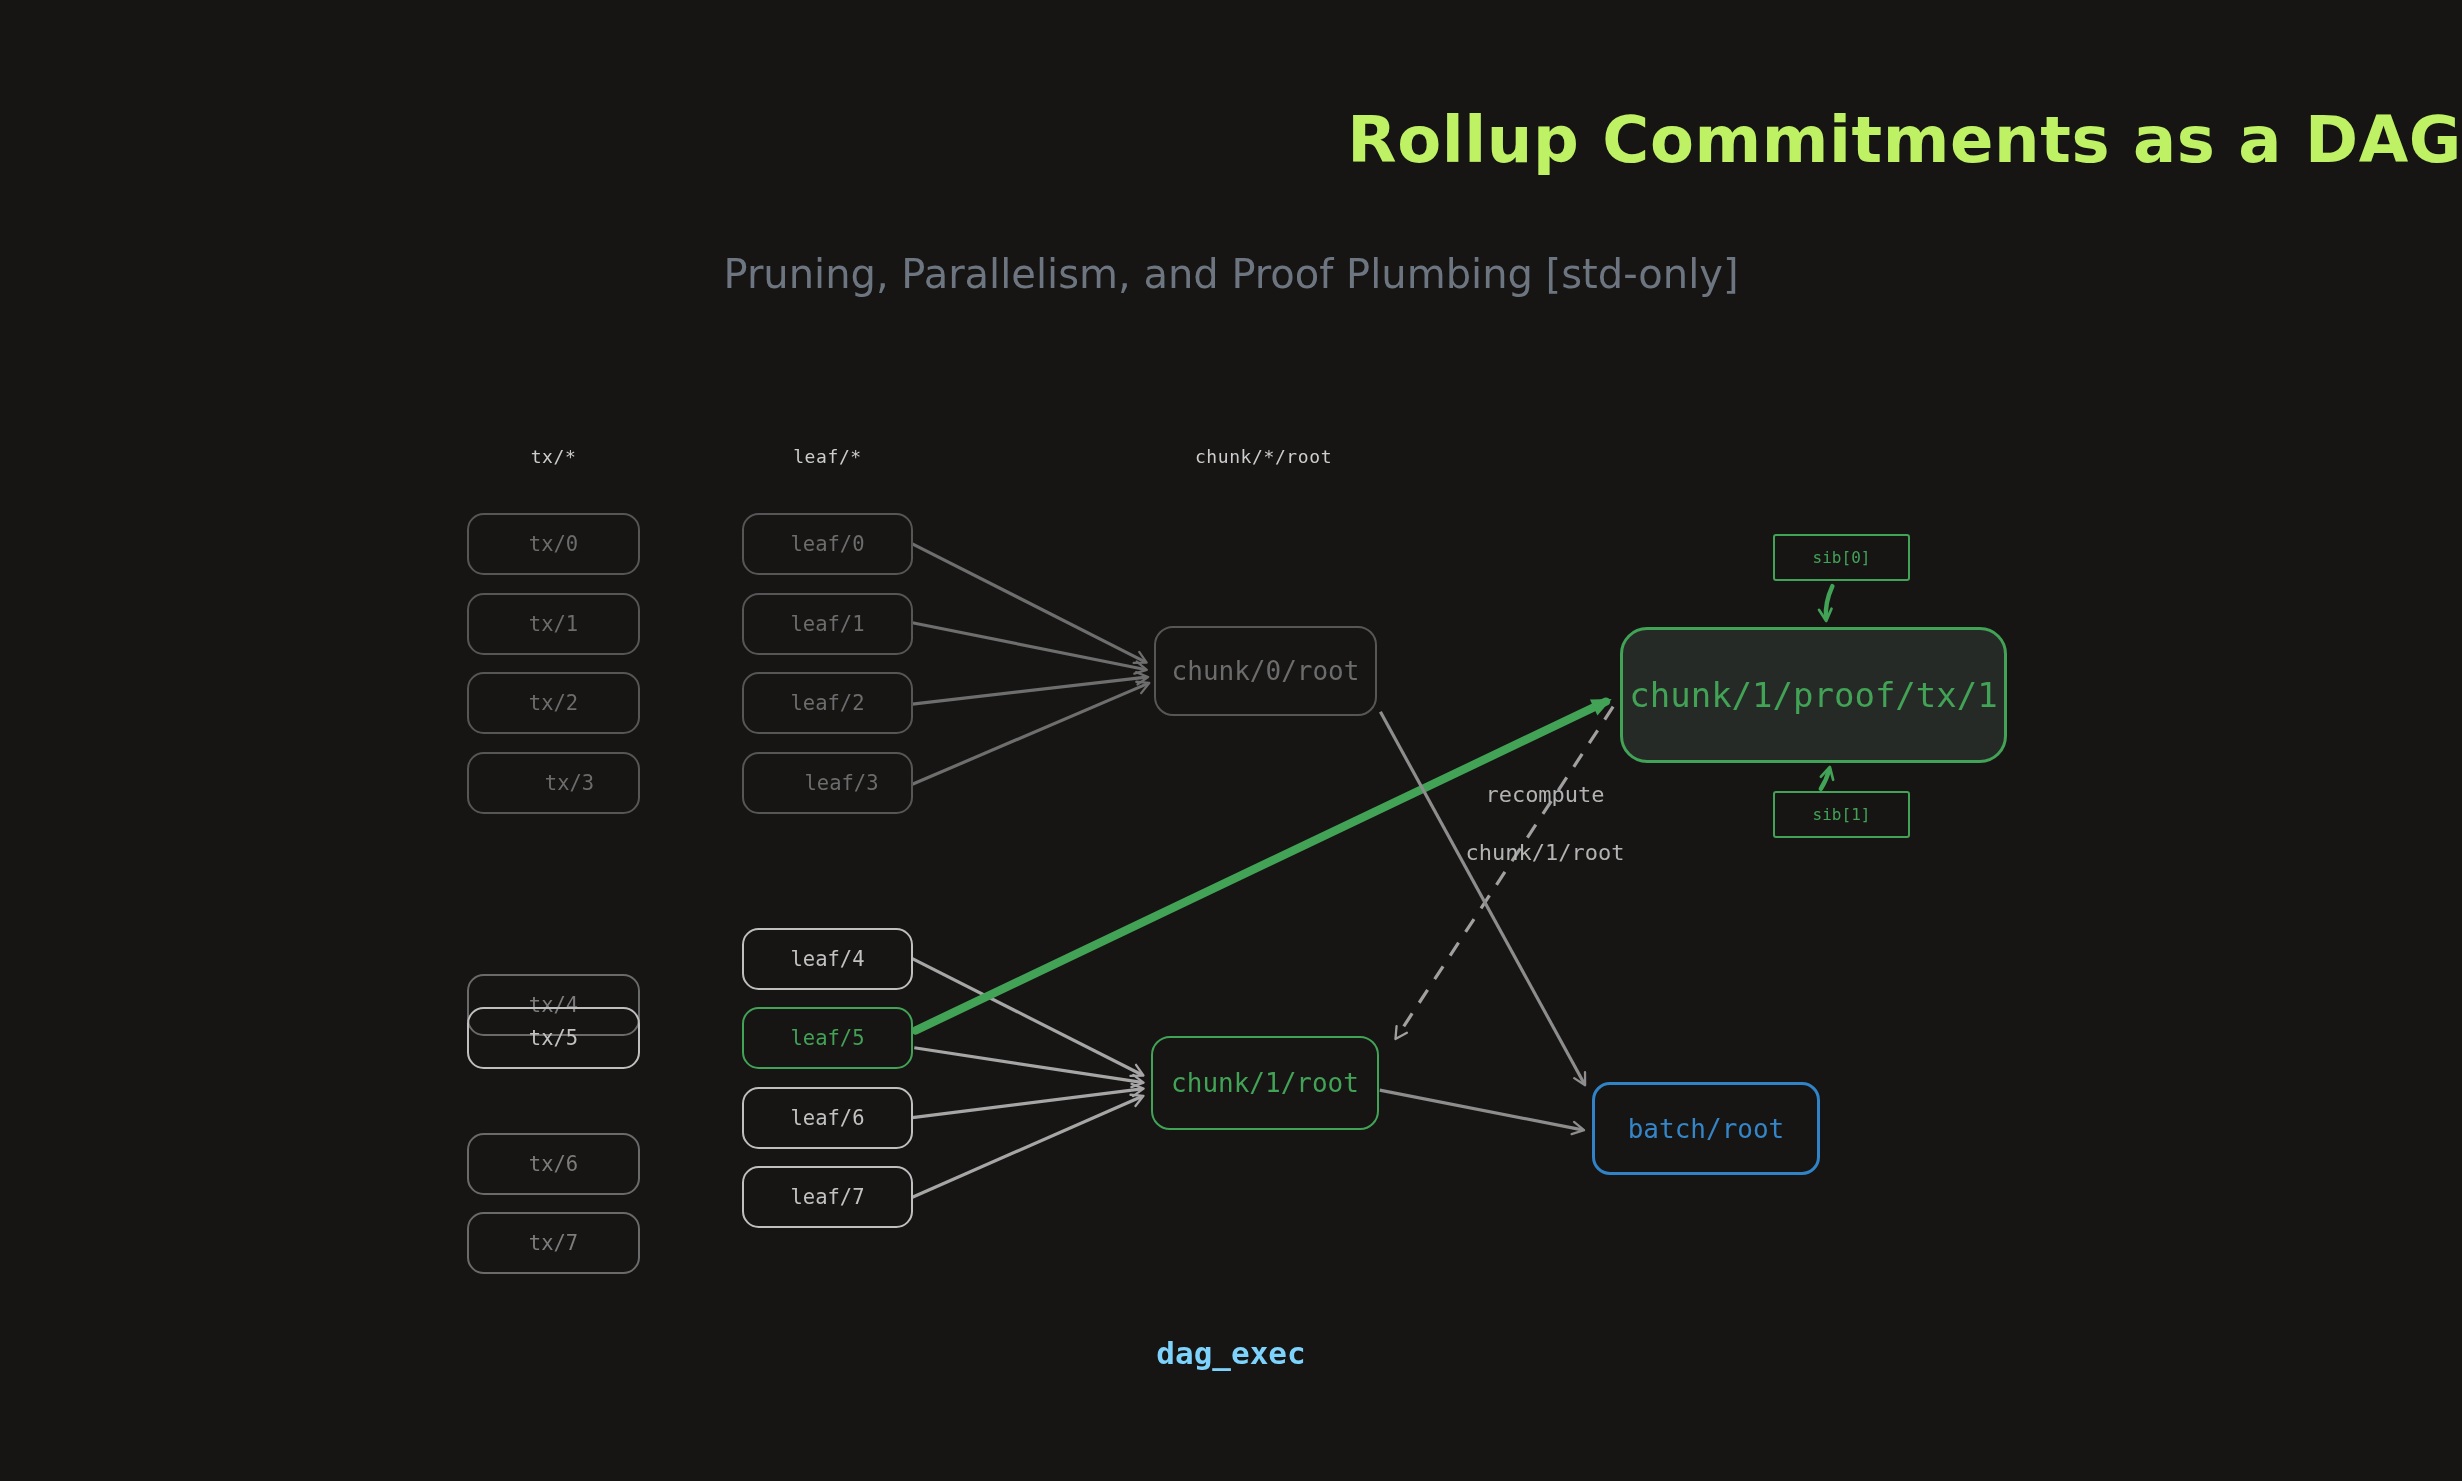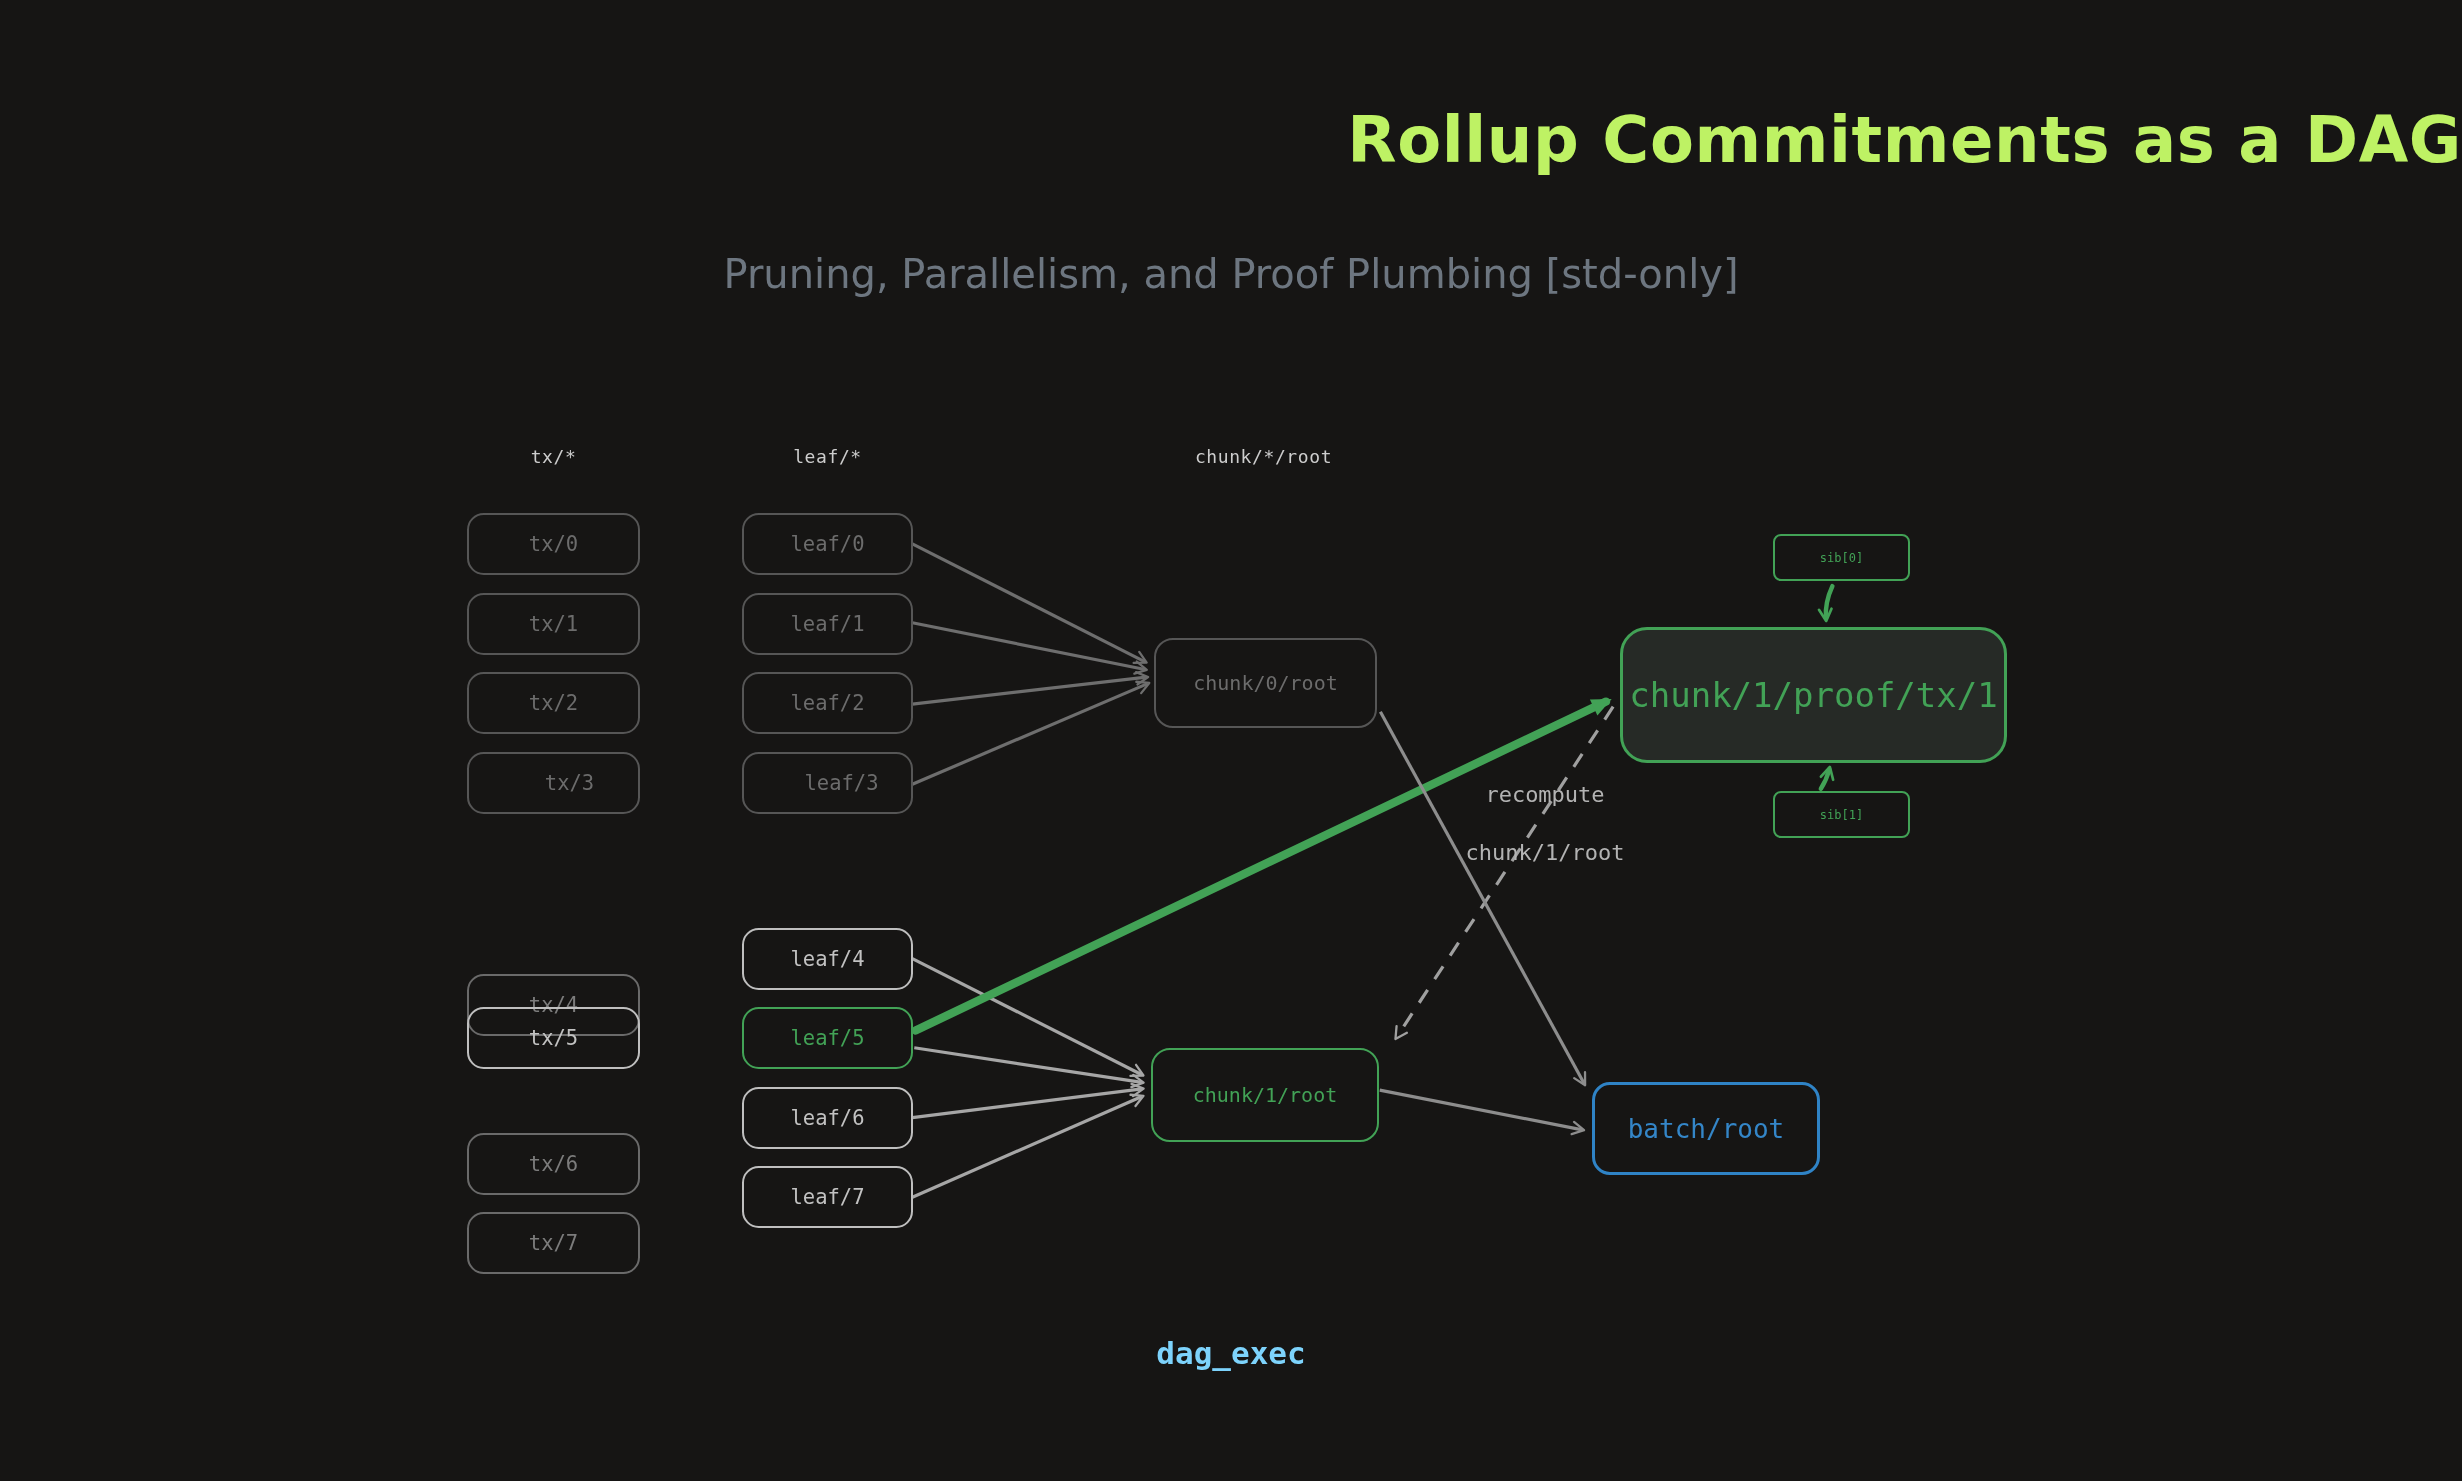--- a/index.html
+++ b/index.html
@@ -10,23 +10,23 @@
   .subtitle{position:absolute;top:251px;left:0;width:100%;text-align:center;
          font-family:"DejaVu Sans", sans-serif;font-weight:500;font-size:40px;color:#6d7680;}
   .colhdr{position:absolute;font-size:18px;color:#cdcdcd;text-align:center;letter-spacing:0.6px;}
   .node{position:absolute;display:flex;align-items:center;justify-content:center;
         border:2.6px solid #565656;border-radius:16.7px;color:#6c6c6c;font-size:20.5px;background:transparent;box-sizing:border-box;}
   .node.dim{border-color:#565656;color:#6c6c6c;}
   .node.semi{border-color:#6a6a6a;color:#7c7c7c;margin-top:46px;}
   .node.bright{border-color:#bfbfbf;color:#c2c2c2;}
   .node.green{border-color:#42a256;color:#42a256;}
   .node.blue{border-color:#2f83c6;color:#3486c8;}
-  .node.chunk{font-size:20px;border-radius:19px;margin-top:12px;}
+  .node.chunk{font-size:26px;border-radius:19px;}
   .node.proof{font-size:34px;border-radius:27px;border-width:3.2px;background:#262a26;}
-  .node.sib{font-size:12px;border-radius:8px;}
+  .node.sib{font-size:16px;border-radius:3px;}
   .node.batch{font-size:26px;border-radius:18px;border-width:3.2px;}
   .anno{position:absolute;left:1417px;top:780px;width:256px;text-align:center;
         font-size:22px;line-height:1.32;color:#b3b3b3;white-space:pre-line;}
   .footer{position:absolute;left:1103px;top:1335px;width:256px;text-align:center;
         font-size:31px;font-weight:bold;color:#7dd3fc;}
   svg.edges{position:absolute;left:0;top:0;pointer-events:none;}
 </style>
 </head>
 <body>
 

